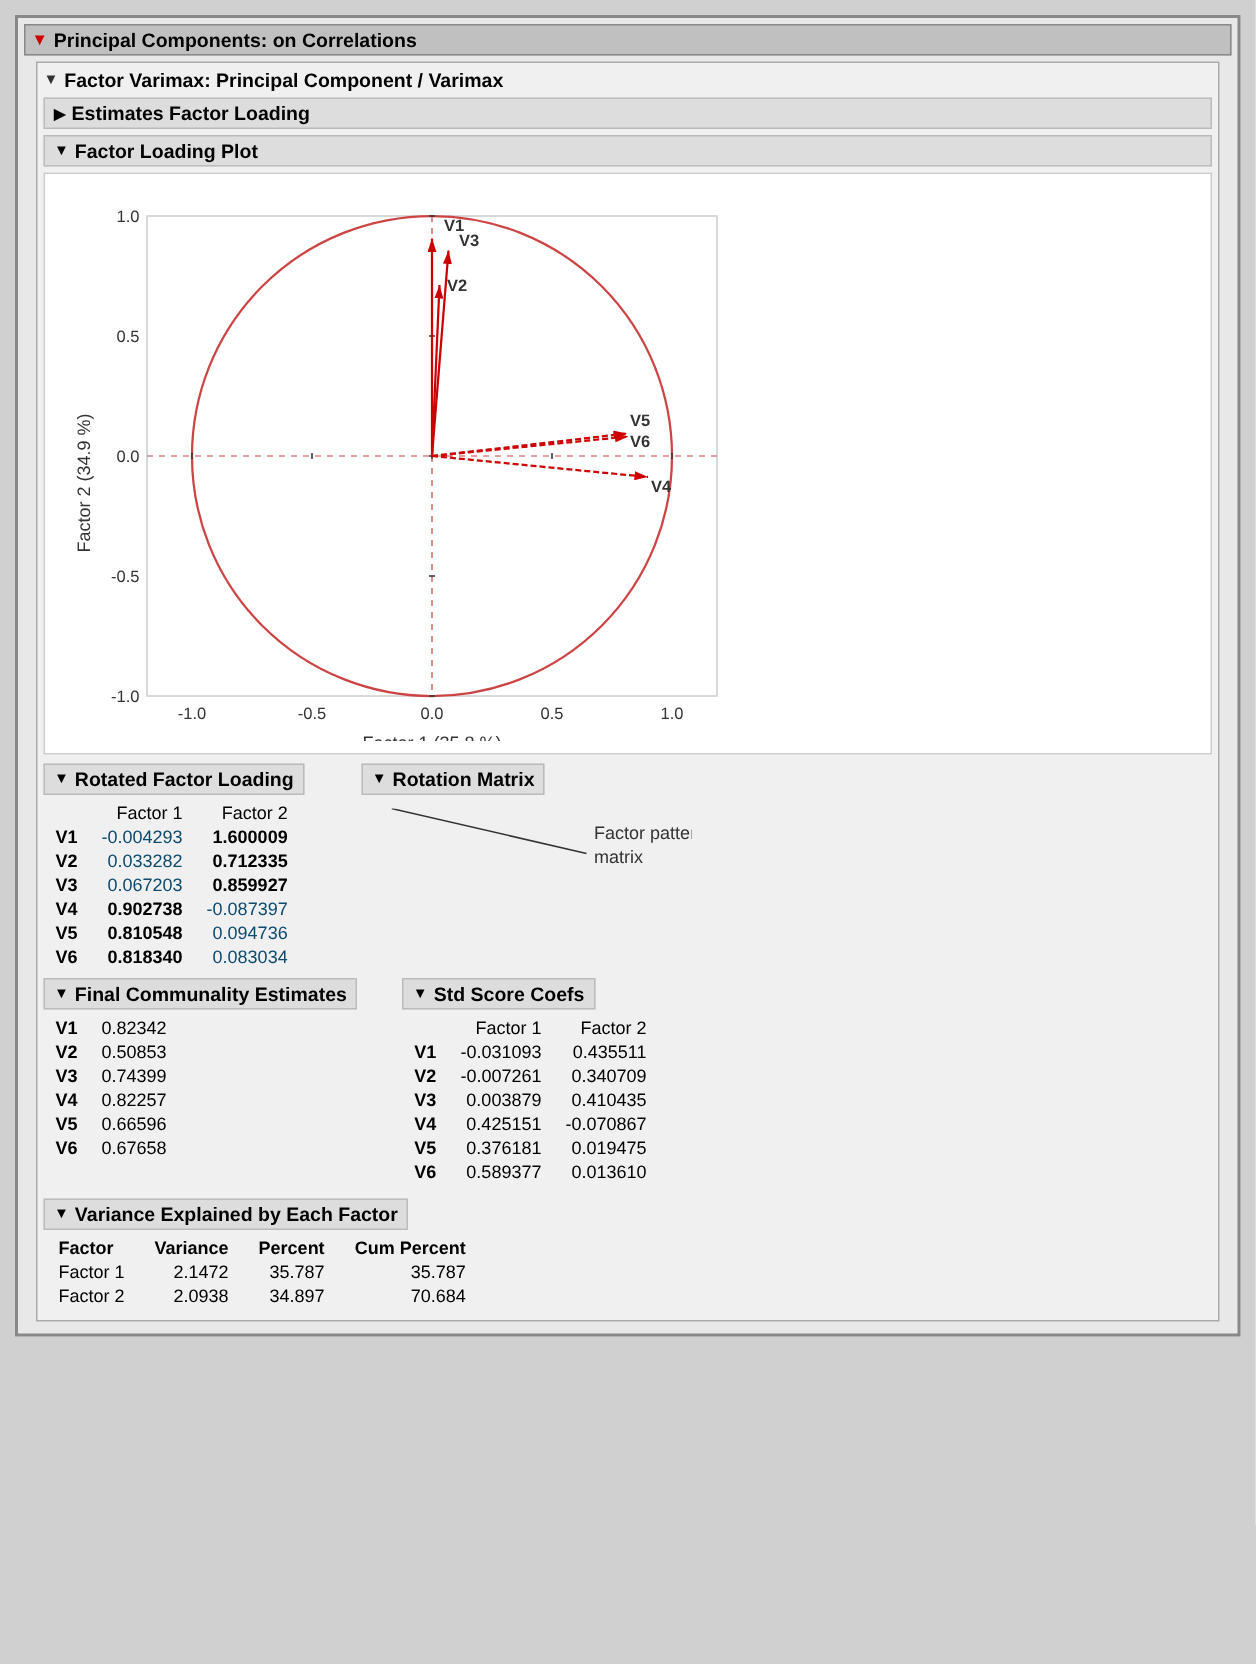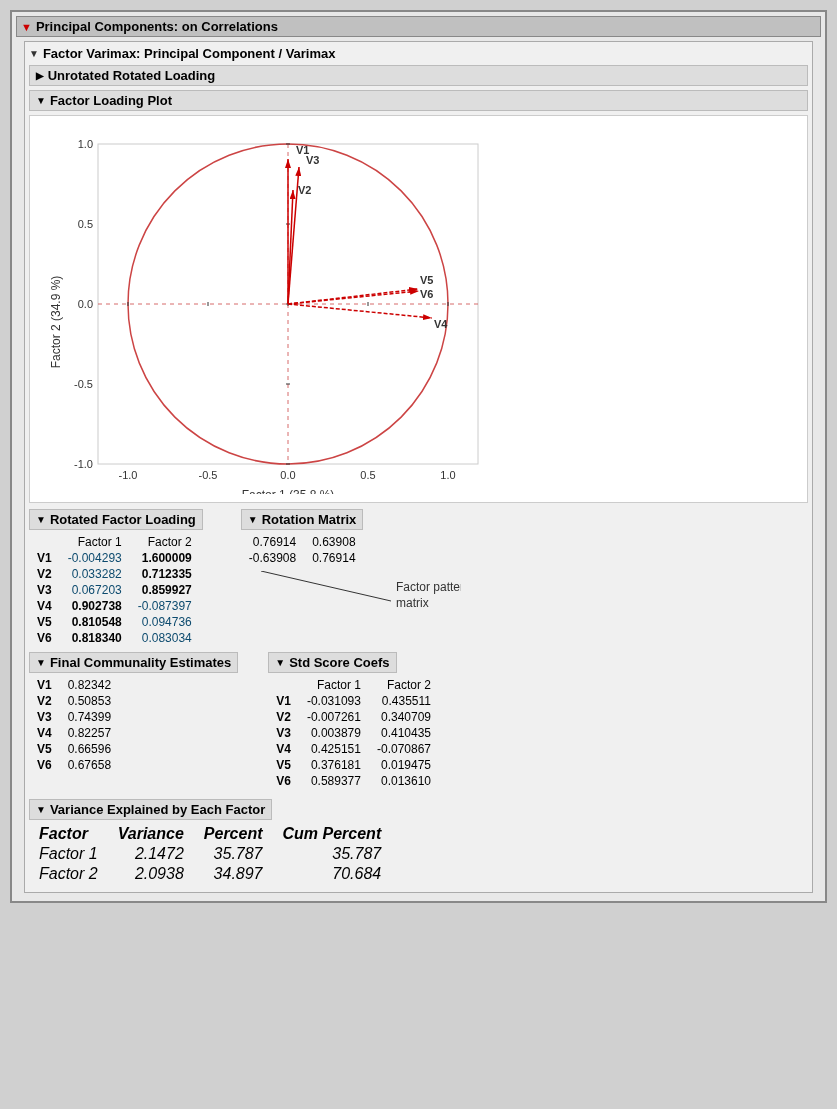--- a/index.html
+++ b/index.html
@@ -112,22 +112,21 @@
       flex: 0 0 auto;
       margin-right: 8px;
     }
     .right-section {
       flex: 0 0 auto;
     }
 
     
     .variance-table {
       border-collapse: collapse;
-      font-size: 16px;
-      font-style: italic;
+      font-size: 12px;
     }
     .variance-table th {
       font-weight: bold;
       text-align: right;
       padding: 1px 10px;
     }
     .variance-table th.left {
       text-align: left;
     }
     .variance-table td {
@@ -163,21 +162,21 @@
 
   <div class="section">
     <div class="section-title">
       <span class="tri">▼</span>
       <span>Factor Varimax: Principal Component / Varimax</span>
     </div>
 
     <div class="subsection">
       <div class="subsection-title">
         <span class="tri">▶</span>
-        <span>Unrotated Rotated Loading</span>
+        <span>Estimates Factor Loading</span>
       </div>
     </div>
 
     <div class="subsection">
       <div class="subsection-title">
         <span class="tri">▼</span>
         <span>Factor Loading Plot</span>
       </div>
       <div class="plot-container">
         <svg class="plot-svg" width="480" height="370">
@@ -298,32 +297,20 @@
               </tr>
             </tbody>
         </table>
       </div>
 
       <div class="right-section" style="margin-left: 30px;">
         <div class="subsection-title" style="display:inline-flex; margin-bottom:4px;">
           <span class="tri">▼</span>
           <span>Rotation Matrix</span>
         </div>
-        <table class="data-table">
-          <tbody id="rotation-tbody">
-              <tr>
-                <td>0.76914</td>
-                <td>0.63908</td>
-              </tr>
-              <tr>
-                <td>-0.63908</td>
-                <td>0.76914</td>
-              </tr>
-            </tbody>
-        </table>
         
         <div style="position: relative; margin-left: 20px; margin-top: 5px;">
           <svg width="200" height="60">
             <line x1="0" y1="0" x2="130" y2="30" stroke="#333" stroke-width="1"></line>
             <text x="135" y="20" font-size="12" fill="#333">Factor pattern</text>
             <text x="135" y="36" font-size="12" fill="#333">matrix</text>
           </svg>
         </div>
       </div>
     </div>

